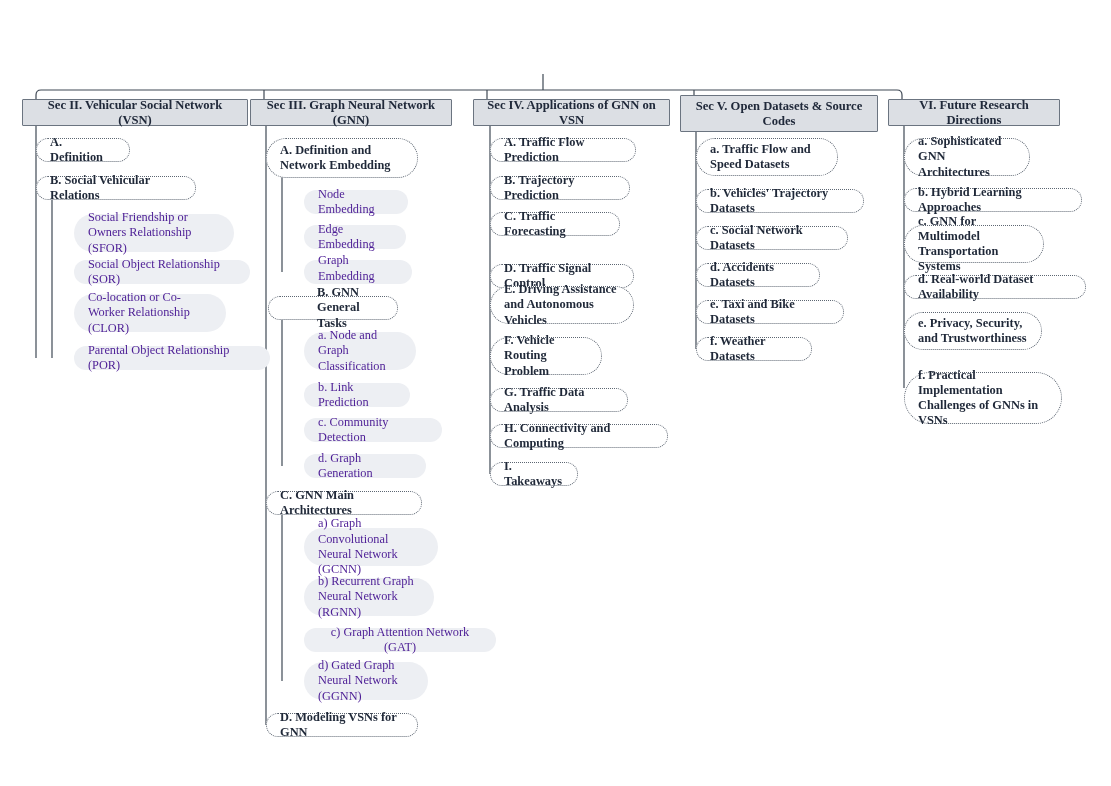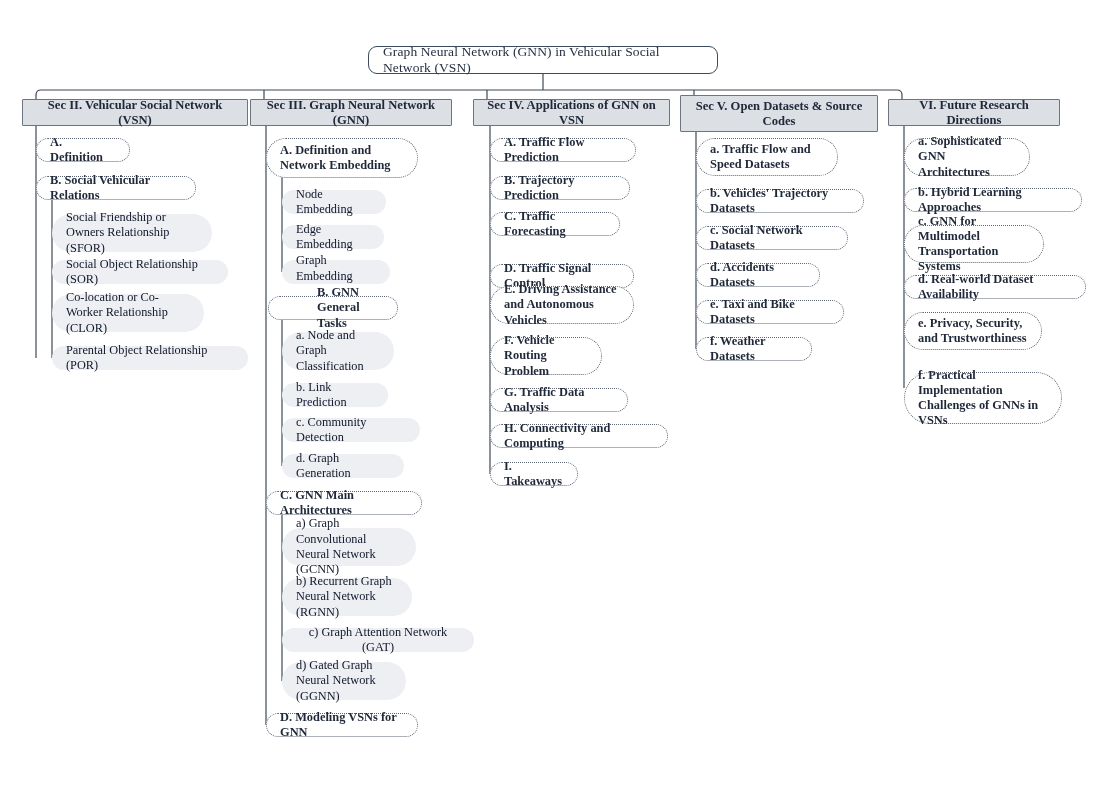--- a/index.html
+++ b/index.html
@@ -27,22 +27,22 @@
     text-align:center;border-radius:1px;
   }
   
   .cap{
     border:1.4px dotted #5d6672;background:#ffffff;color:#1f2838;
     font-size:12.4px;font-weight:700;border-radius:999px;padding:0 13px;
     line-height:1.22;
   }
   
   .pill{
-    background:#edeff3;color:#0f172a;border:none;border-radius:999px;
-    font-size:12.3px;font-weight:400;padding:0 14px;line-height:1.26;
+    background:#edeff3;color:#4c1d95;border:none;border-radius:999px;
+    font-size:12.3px;font-weight:400;padding:0 14px;line-height:1.26;margin-left:22px;
   }
 </style>
 </head>
 <body>
 
 <div id="canvas">
   <svg class="wires" id="wires">
       <path d="M 543 74 V 90" fill="none" stroke="#3f4854" stroke-width="1.2"></path>
       <path d="M 41 90 H 897" fill="none" stroke="#3f4854" stroke-width="1.2"></path>
       <path d="M 36 99 V 95 Q 36 90 41 90" fill="none" stroke="#3f4854" stroke-width="1.2"></path>
@@ -113,23 +113,20 @@
       <path d="M 696 275 H 696" fill="none" stroke="#3f4854" stroke-width="1.2"></path>
       <path d="M 696 312 H 696" fill="none" stroke="#3f4854" stroke-width="1.2"></path>
       <path d="M 696 349 H 696" fill="none" stroke="#3f4854" stroke-width="1.2"></path>
       <path d="M 904 157 H 904" fill="none" stroke="#3f4854" stroke-width="1.2"></path>
       <path d="M 904 200 H 904" fill="none" stroke="#3f4854" stroke-width="1.2"></path>
       <path d="M 904 244 H 904" fill="none" stroke="#3f4854" stroke-width="1.2"></path>
       <path d="M 904 287 H 904" fill="none" stroke="#3f4854" stroke-width="1.2"></path>
       <path d="M 904 331 H 904" fill="none" stroke="#3f4854" stroke-width="1.2"></path>
       <path d="M 904 388 H 904" fill="none" stroke="#3f4854" stroke-width="1.2"></path>
     </svg>
-  <div class="node root" id="root-node" style="left: 368px; top: 46px; width: 350px; height: 28px;">
-    <span>Graph Neural Network (GNN) in Vehicular Social Network  (VSN)</span>
-  </div>
   <div id="headers">
       <div class="node hdr" style="left: 22px; top: 99px; width: 226px; height: 27px;">
         <span>Sec II.  Vehicular Social Network (VSN)</span>
       </div>
       <div class="node hdr" style="left: 250px; top: 99px; width: 202px; height: 27px; text-align: center;">
         <span>Sec III. Graph Neural Network (GNN)</span>
       </div>
       <div class="node hdr" style="left: 473px; top: 99px; width: 197px; height: 27px;">
         <span>Sec IV. Applications of GNN on VSN</span>
       </div>

